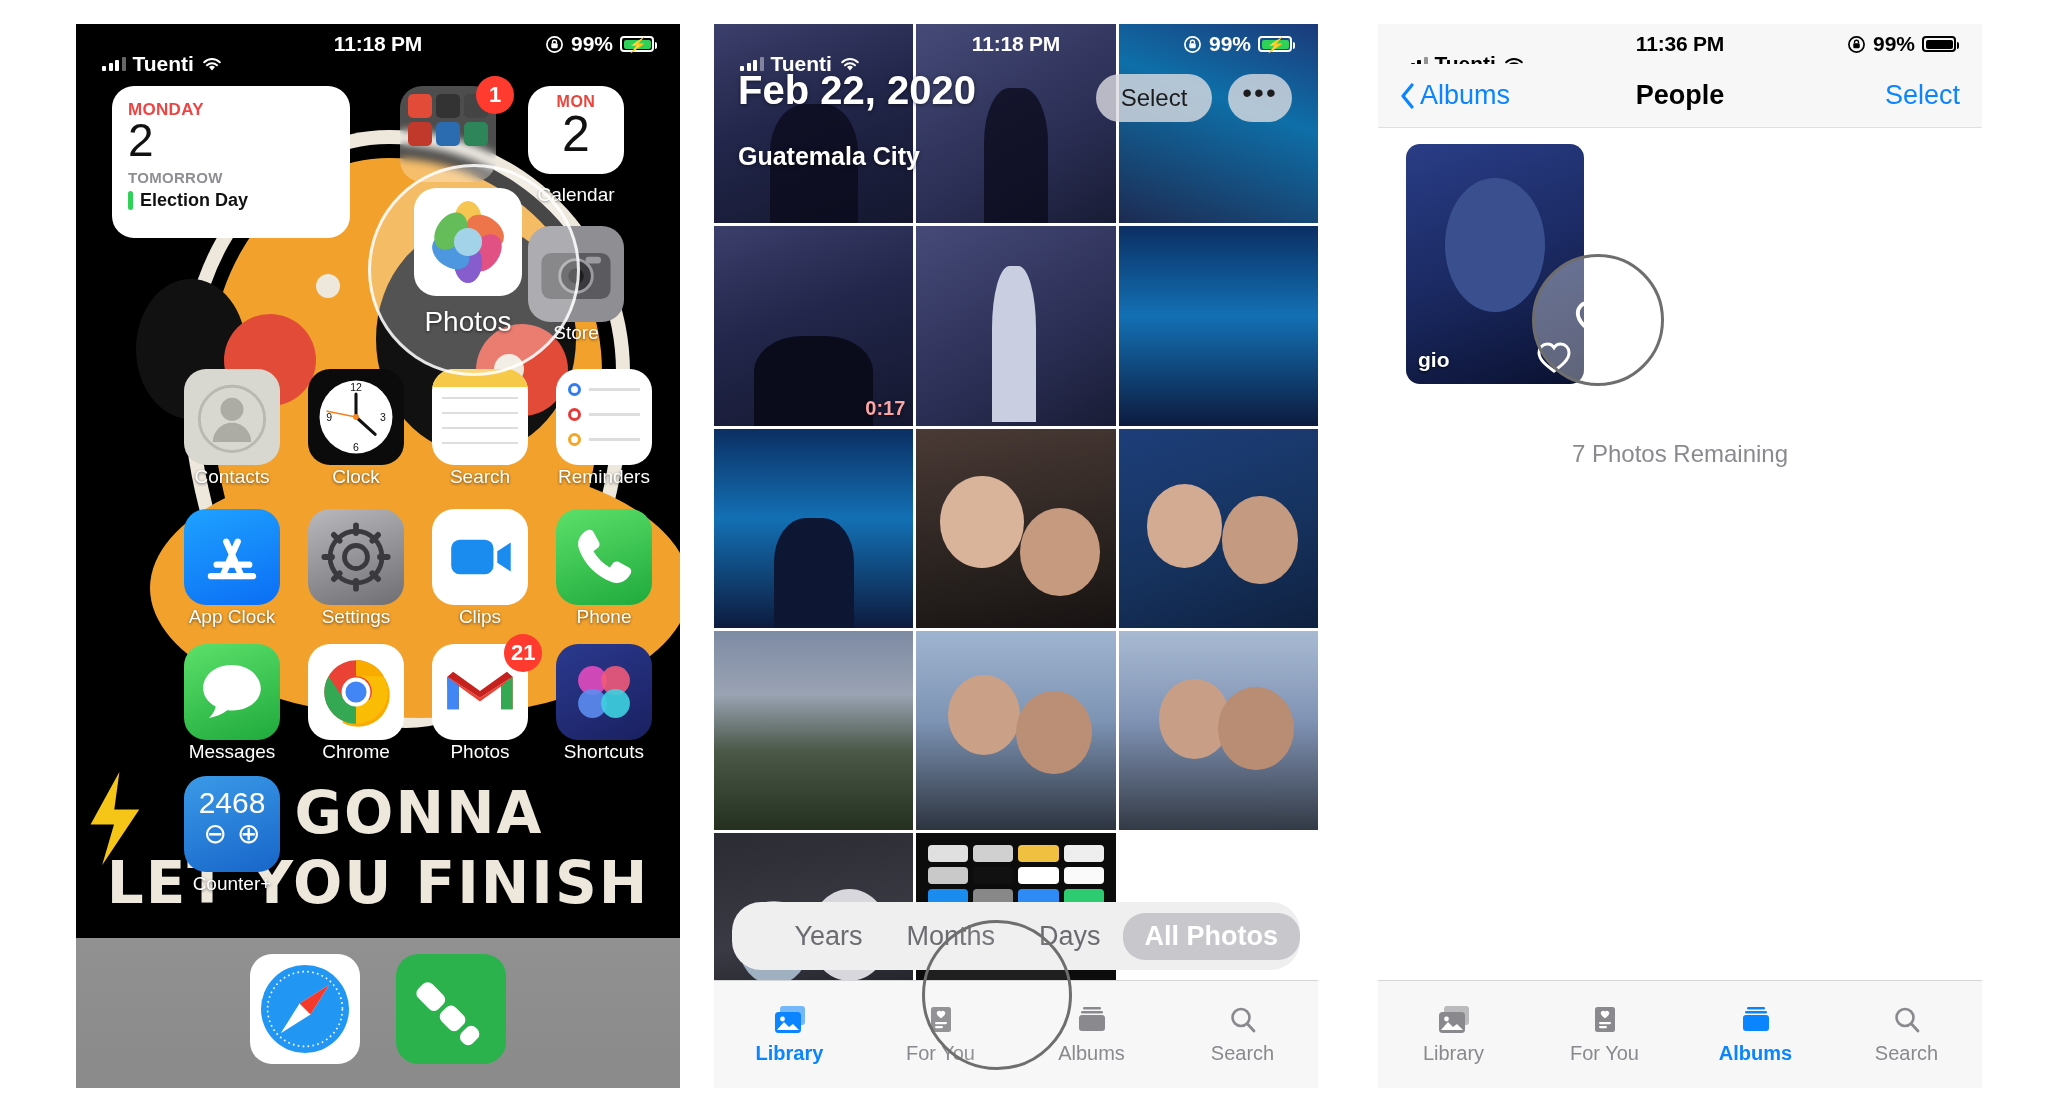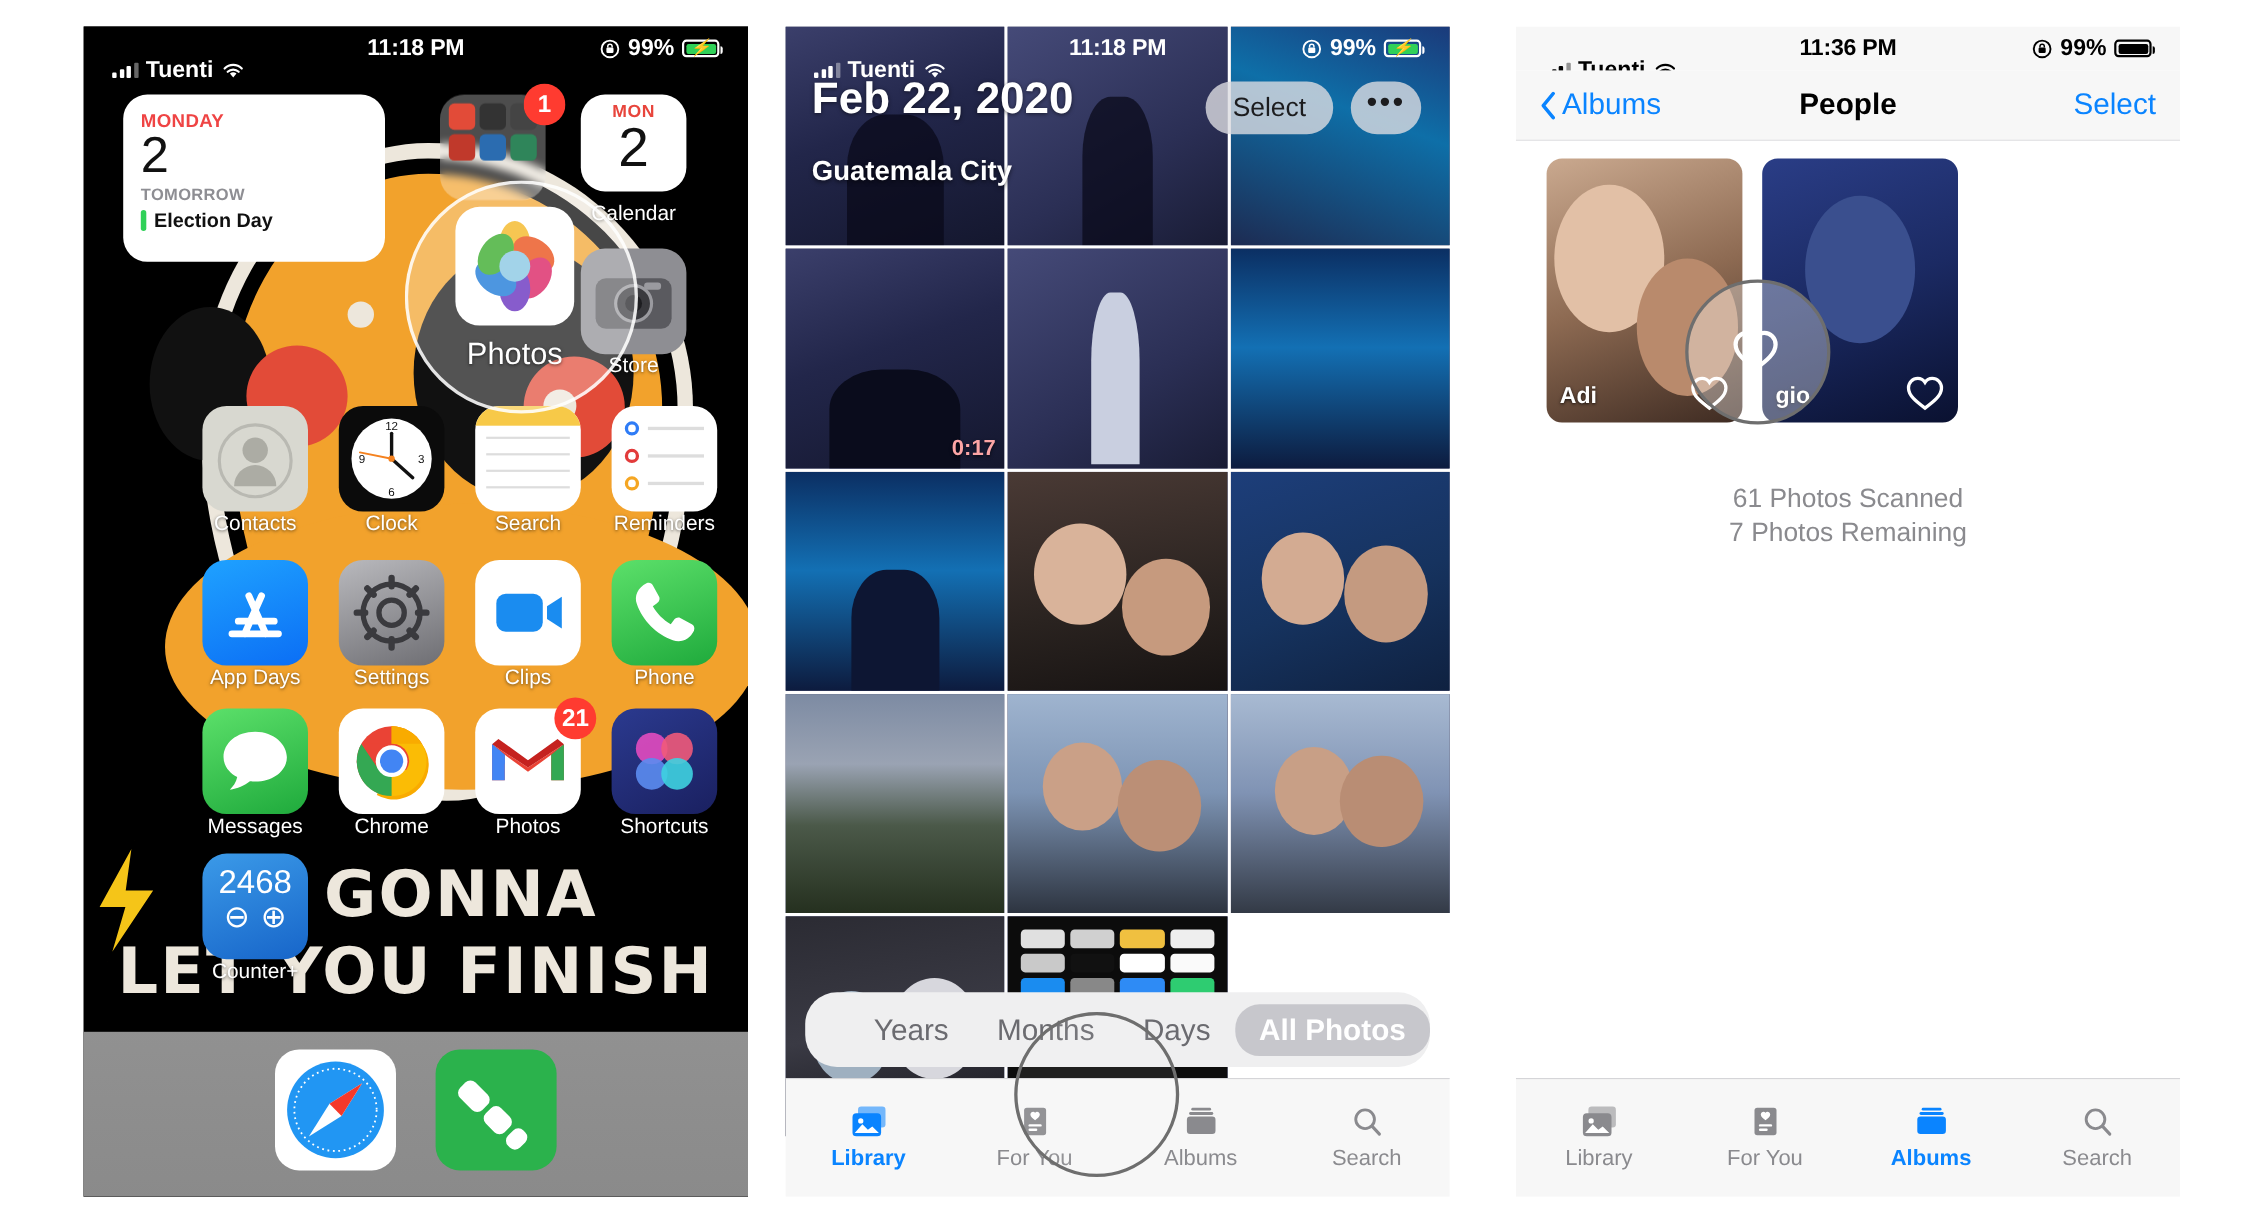--- a/index.html
+++ b/index.html
@@ -314,21 +314,21 @@
           </div>
       </div>
     </div>
     <div class="applabel" style="left:463px; top:442px;">Reminders</div>
 
     <div class="appicon" style="left:108px; top:485px; width:96px; height:96px; background:linear-gradient(160deg,#1fa2ff,#0b6ef5);">
       <svg viewBox="0 0 100 100" width="96" height="96">
         <path d="M28 70h44M40 70L56 34M60 70L44 34M34 58h34" stroke="#fff" stroke-width="6.5" stroke-linecap="round" fill="none"></path>
       </svg>
     </div>
-    <div class="applabel" style="left:91px; top:582px;">App Days</div>
+    <div class="applabel" style="left:91px; top:582px;">App Clock</div>
 
     <div class="appicon" style="left:232px; top:485px; width:96px; height:96px; background:linear-gradient(160deg,#b9b9bd,#6e6e73);">
       <svg viewBox="0 0 100 100" width="96" height="96">
         <g fill="none" stroke="#3a3a3e" stroke-width="5">
           <circle cx="50" cy="50" r="27"></circle>
           <circle cx="50" cy="50" r="12"></circle>
         </g>
         <g stroke="#3a3a3e" stroke-width="6" stroke-linecap="round">
           <line x1="50" y1="17" x2="50" y2="25"></line>
             <line x1="50" y1="75" x2="50" y2="83"></line>
@@ -649,39 +649,30 @@
         <svg width="15" height="26" viewBox="0 0 15 26">
           <path d="M12 2L3 13l9 11" stroke="#0A84FF" stroke-width="3.2" fill="none" stroke-linecap="round" stroke-linejoin="round"></path>
         </svg>
         <span>Albums</span>
       </div>
       <div class="title">People</div>
       <div class="sel">Select</div>
     </div>
 
     <div class="people">
-      <div class="pcard g-adi">
-        <div class="facecircle" style="left:4%;top:10%;width:56%;height:56%;background:#e2c0a6;"></div>
-        <div class="facecircle" style="left:46%;top:38%;width:52%;height:52%;background:#b98a6c;"></div>
-        <span class="pname">Adi</span>
-        <svg class="phearti" width="36" height="33" viewBox="0 0 36 33">
-          <path d="M18 30C10 24 3 18.6 3 11.7 3 6.9 6.8 3 11.4 3c2.8 0 5.2 1.5 6.6 3.7C19.4 4.5 21.8 3 24.6 3 29.2 3 33 6.9 33 11.7 33 18.6 26 24 18 30z" fill="none" stroke="#fff" stroke-width="3"></path>
-        </svg>
-      </div>
       <div class="pcard g-gio">
         <div class="facecircle" style="left:22%;top:14%;width:56%;height:56%;background:#3a4f8e;"></div>
         <span class="pname">gio</span>
         <svg class="phearti" width="36" height="33" viewBox="0 0 36 33">
           <path d="M18 30C10 24 3 18.6 3 11.7 3 6.9 6.8 3 11.4 3c2.8 0 5.2 1.5 6.6 3.7C19.4 4.5 21.8 3 24.6 3 29.2 3 33 6.9 33 11.7 33 18.6 26 24 18 30z" fill="none" stroke="#fff" stroke-width="3"></path>
         </svg>
       </div>
     </div>
 
     <div class="scanned">
-      <div>61 Photos Scanned</div>
       <div>7 Photos Remaining</div>
     </div>
 
     <div class="tabbar">
       <div class="tab">
         <svg width="34" height="30" viewBox="0 0 34 30">
           <rect x="7" y="1" width="25" height="19" rx="3" fill="#8A8A8E" opacity=".55"></rect>
           <rect x="2" y="7" width="26" height="21" rx="3.5" fill="#8A8A8E"></rect>
           <circle cx="9.5" cy="14" r="2.4" fill="#fff"></circle>
           <path d="M4 25l7-8 5 5 4-3 6 6z" fill="#fff"></path>

